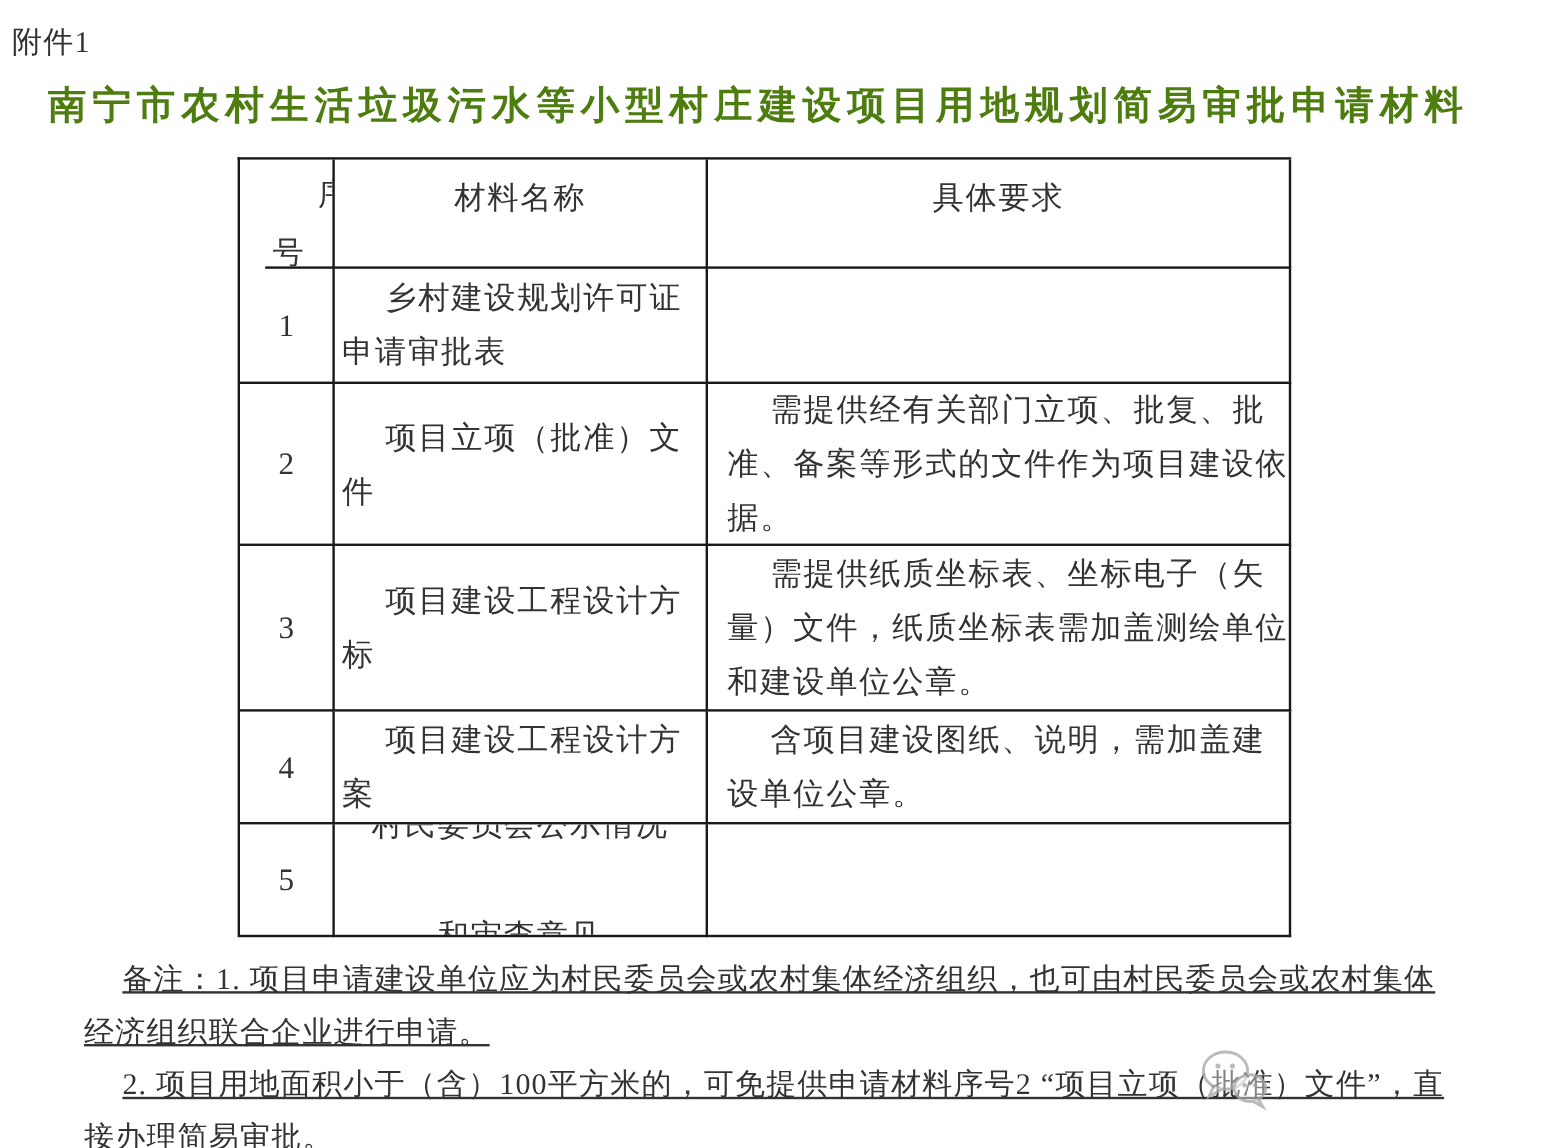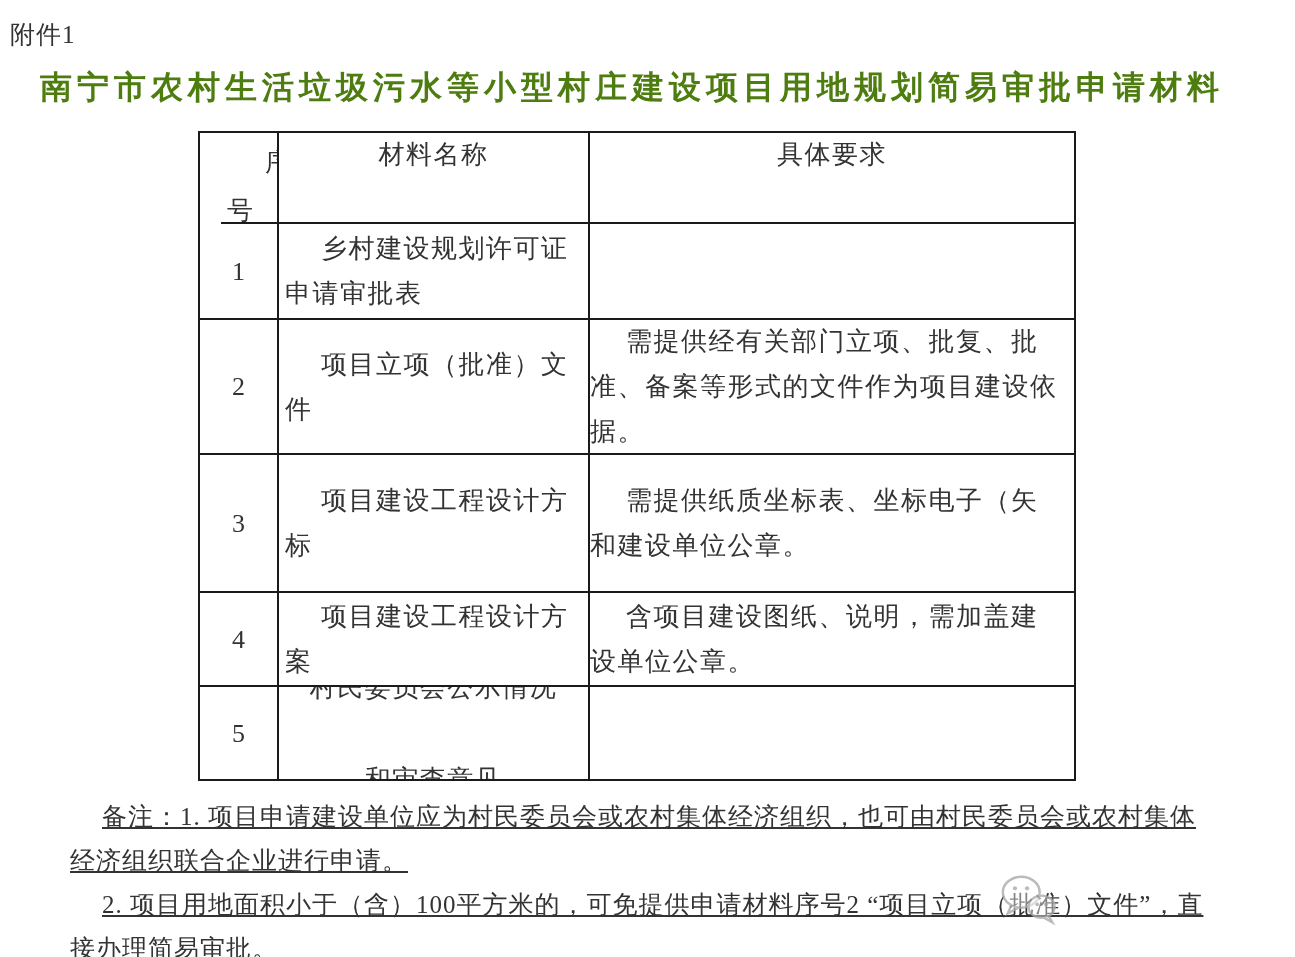--- a/index.html
+++ b/index.html
@@ -40,25 +40,25 @@
     border-bottom:2px solid #1a1a1a;
     box-sizing:border-box;
     font-size:26px;letter-spacing:1.5px;line-height:45px;color:#333;
     overflow:hidden;
   }
   .ln{white-space:nowrap;}
   .ln.first-indent{padding-left:36px;}
 
   .cell.hdr-no{padding:6px 4px 0 6px;margin-left:21px;}
   .cell.hdr-no .wrapword{line-height:48px;text-indent:38px;word-break:break-all;white-space:normal;}
-  .cell.hdr{display:flex;justify-content:center;align-items:flex-start;line-height:44px;}
+  .cell.hdr{display:flex;justify-content:center;align-items:flex-start;padding-top:10px;line-height:44px;}
   .cell.num{display:flex;justify-content:center;align-items:center;font-size:26px;letter-spacing:0;}
   .cell.name{display:flex;flex-direction:column;justify-content:center;padding:0 6px;}
   .cell.name-center{display:flex;flex-direction:column;justify-content:center;align-items:center;padding:0 6px;text-align:center;gap:47px;}
-  .cell.req{display:flex;flex-direction:column;justify-content:center;padding:0 0;}
+  .cell.req{display:flex;flex-direction:column;justify-content:center;padding:0 16px;}
 
   
   .notes{
     position:absolute;left:70px;top:795px;width:1190px;
     font-size:25px;letter-spacing:1px;color:#333;
   }
   .notes .nline{line-height:44px;white-space:nowrap;text-decoration:underline;}
   .notes .nline.para-indent{padding-left:32px;}
 
   
@@ -111,20 +111,21 @@
       <div class="ln">据。</div>
     </div>
 
     <div class="cell num">3</div>
     <div class="cell name">
       <div class="ln first-indent">项目建设工程设计方</div>
       <div class="ln">标</div>
     </div>
     <div class="cell req">
       <div class="ln first-indent">需提供纸质坐标表、坐标电子（矢</div>
+      <div class="ln">量）文件，纸质坐标表需加盖测绘单位</div>
       <div class="ln">和建设单位公章。</div>
     </div>
 
     <div class="cell num">4</div>
     <div class="cell name">
       <div class="ln first-indent">项目建设工程设计方</div>
       <div class="ln">案</div>
     </div>
     <div class="cell req">
       <div class="ln first-indent">含项目建设图纸、说明，需加盖建</div>

